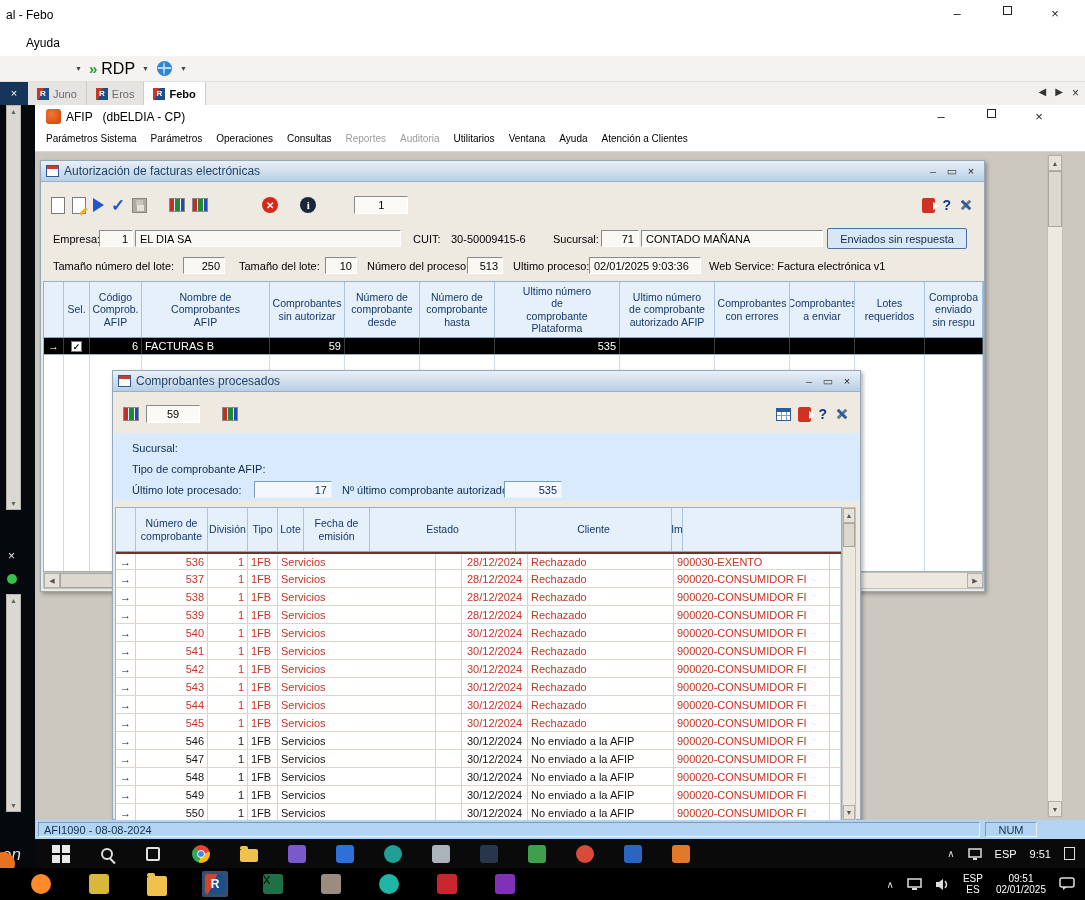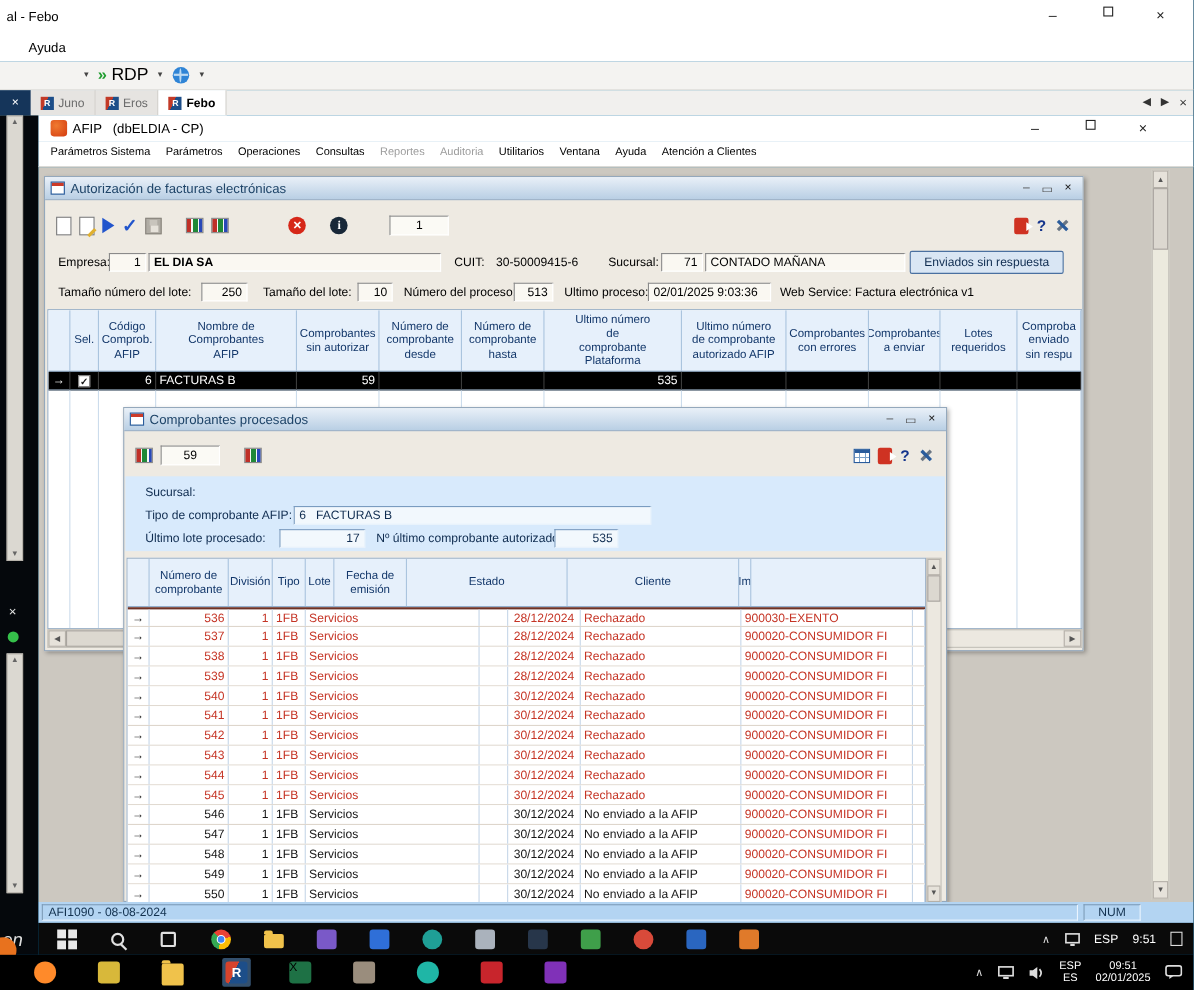--- a/index.html
+++ b/index.html
@@ -269,21 +269,21 @@
         <span class="icon">
           <svg width="16" height="16">
               <rect x="2" y="6.5" width="12" height="3" fill="#6a7684" transform="rotate(-45 8 8)"></rect>
               <rect x="2" y="6.5" width="12" height="3" fill="#2a5c9c" transform="rotate(45 8 8)"></rect>
             </svg>
         </span>
       </div>
 
       <span class="lbl" style="left:12px; top:72px;">Empresa:</span>
       <span class="field fr" style="left:58px; top:69px; width:34px;">1</span>
-      <span class="field" style="left:94px; top:69px; width:266px;font-weight:bold;">EL DIA SA</span>
+      <span class="field" style="left:94px; top:69px; width:266px;">EL DIA SA</span>
       <span class="lbl" style="left:372px; top:72px;">CUIT:</span>
       <span class="lbl" style="left:410px; top:72px;">30-50009415-6</span>
       <span class="lbl" style="left:512px; top:72px;">Sucursal:</span>
       <span class="field fr" style="left:560px; top:69px; width:38px;">71</span>
       <span class="field" style="left:600px; top:69px; width:182px;">CONTADO MAÑANA</span>
       <div class="btn" style="left:786px; top:67px; width:140px;">Enviados sin respuesta</div>
 
       <span class="lbl" style="left:12px; top:99px;">Tamaño número del lote:</span>
       <span class="field fr" style="left:142px; top:96px; width:42px;">250</span>
       <span class="lbl" style="left:198px; top:99px;">Tamaño del lote:</span>
@@ -403,21 +403,20 @@
           <svg width="16" height="16">
               <rect x="2" y="6.5" width="12" height="3" fill="#6a7684" transform="rotate(-45 8 8)"></rect>
               <rect x="2" y="6.5" width="12" height="3" fill="#2a5c9c" transform="rotate(45 8 8)"></rect>
             </svg>
         </span>
       </div>
 
       <div id="proc-info">
         <span class="lbl" style="left:18px; top:9px;">Sucursal:</span>
         <span class="lbl" style="left:18px; top:30px;">Tipo de comprobante AFIP:</span>
-        <span class="field" style="left:153px; top:27px; width:325px;">6   FACTURAS B</span>
         <span class="lbl" style="left:18px; top:51px;">Último lote procesado:</span>
         <span class="field fr" style="left:140px; top:48px; width:78px;">17</span>
         <span class="lbl" style="left:228px; top:51px;">Nº último comprobante autorizado:</span>
         <span class="field fr" style="left:390px; top:48px; width:58px;">535</span>
       </div>
 
       <div class="grid" style="left:2px; top:136px; width:727px; height:314px; border-color:#9ab0c6;">
         <div class="ghead" style="height:44px;">
             <div class="ghc" style="width: 20px;"></div>
             <div class="ghc" style="width: 72px;">Número de

